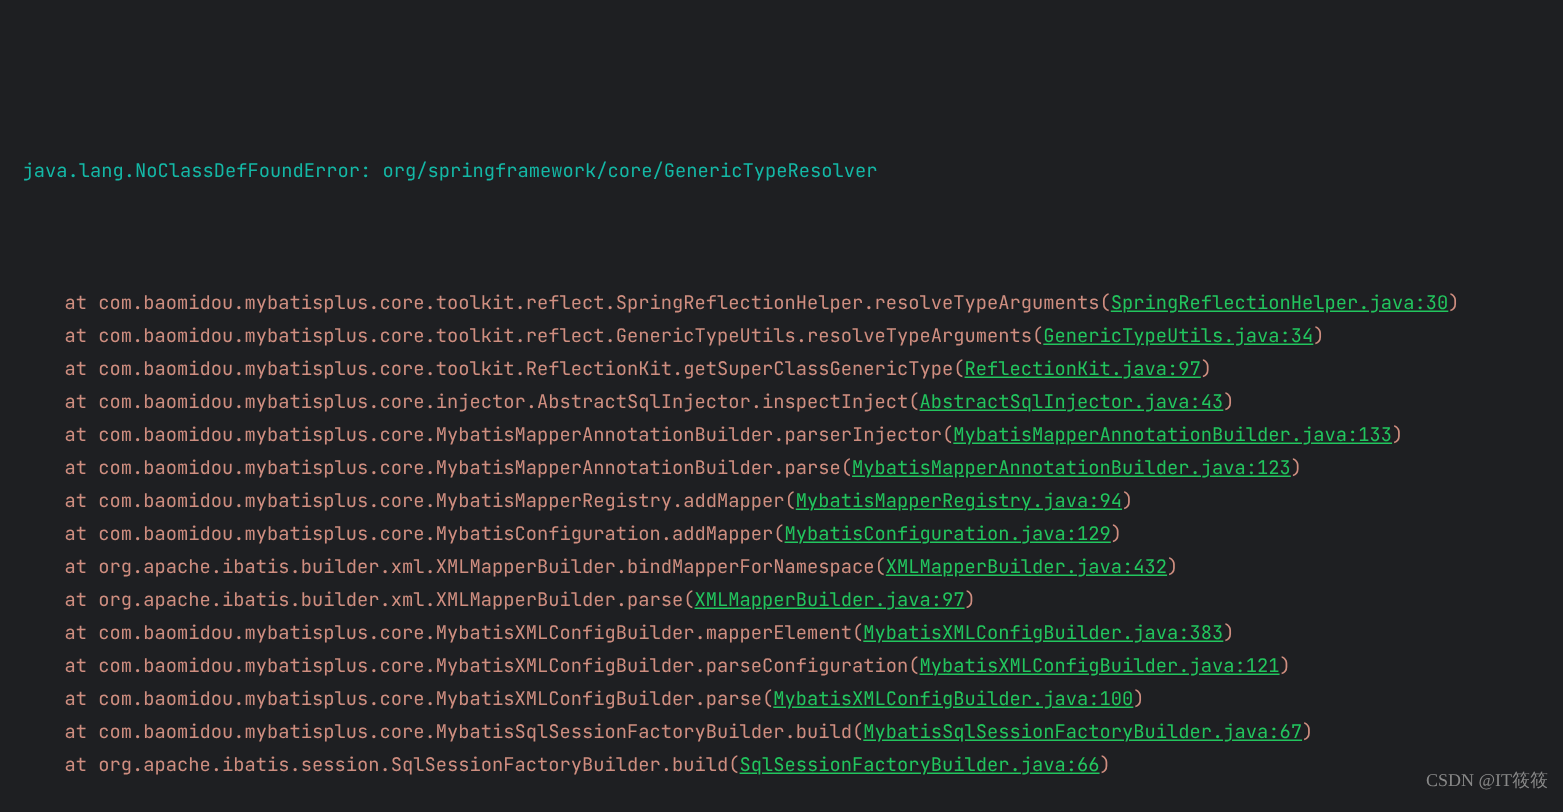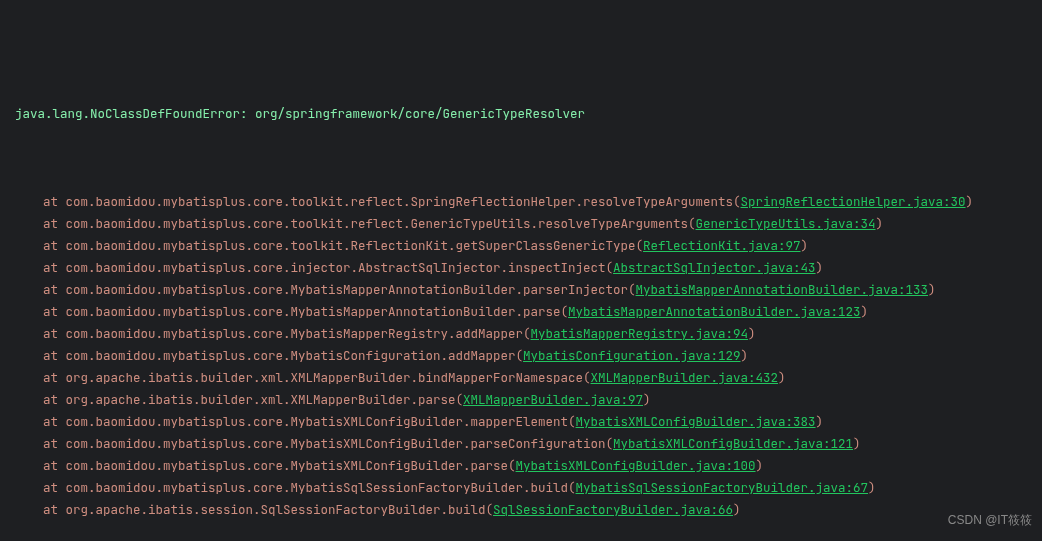--- a/index.html
+++ b/index.html
@@ -10,25 +10,25 @@
       font-size: 12.5px;
       line-height: 22px;
       padding: 15px 0 0 0;
       white-space: pre;
       overflow: hidden;
       width: 1042px;
       height: 541px;
       position: relative;
     }
     .line { padding-left: 15px; }
-    .err { color: #86efac; }
+    .err { color: #14b8a6; }
     .at { color: #cf8e80; padding-left: 28px; }
     .lnk { color: #22c55e; text-decoration: underline; cursor: pointer; }
     .paren { color: #cf8e80; }
-    .wm { position: absolute; right: 10px; bottom: 10px; color: #888; font-size: 12px; font-family: Liberation Sans, sans-serif; margin-left: 34px; }
+    .wm { position: absolute; right: 10px; bottom: 10px; color: #888; font-size: 12px; font-family: Liberation Serif, serif; margin-left: 34px; }
     .blank { height: 22px; }
   </style>
 </head>
 <body>
 
 
 
 <div class="line err">java.lang.NoClassDefFoundError: org/springframework/core/GenericTypeResolver</div>
 <div class="blank"></div>
 <div id="frames"><div class="line"><span class="at">at com.baomidou.mybatisplus.core.toolkit.reflect.SpringReflectionHelper.resolveTypeArguments<span class="paren">(</span><span class="lnk">SpringReflectionHelper.java:30</span><span class="paren">)</span></span></div><div class="line"><span class="at">at com.baomidou.mybatisplus.core.toolkit.reflect.GenericTypeUtils.resolveTypeArguments<span class="paren">(</span><span class="lnk">GenericTypeUtils.java:34</span><span class="paren">)</span></span></div><div class="line"><span class="at">at com.baomidou.mybatisplus.core.toolkit.ReflectionKit.getSuperClassGenericType<span class="paren">(</span><span class="lnk">ReflectionKit.java:97</span><span class="paren">)</span></span></div><div class="line"><span class="at">at com.baomidou.mybatisplus.core.injector.AbstractSqlInjector.inspectInject<span class="paren">(</span><span class="lnk">AbstractSqlInjector.java:43</span><span class="paren">)</span></span></div><div class="line"><span class="at">at com.baomidou.mybatisplus.core.MybatisMapperAnnotationBuilder.parserInjector<span class="paren">(</span><span class="lnk">MybatisMapperAnnotationBuilder.java:133</span><span class="paren">)</span></span></div><div class="line"><span class="at">at com.baomidou.mybatisplus.core.MybatisMapperAnnotationBuilder.parse<span class="paren">(</span><span class="lnk">MybatisMapperAnnotationBuilder.java:123</span><span class="paren">)</span></span></div><div class="line"><span class="at">at com.baomidou.mybatisplus.core.MybatisMapperRegistry.addMapper<span class="paren">(</span><span class="lnk">MybatisMapperRegistry.java:94</span><span class="paren">)</span></span></div><div class="line"><span class="at">at com.baomidou.mybatisplus.core.MybatisConfiguration.addMapper<span class="paren">(</span><span class="lnk">MybatisConfiguration.java:129</span><span class="paren">)</span></span></div><div class="line"><span class="at">at org.apache.ibatis.builder.xml.XMLMapperBuilder.bindMapperForNamespace<span class="paren">(</span><span class="lnk">XMLMapperBuilder.java:432</span><span class="paren">)</span></span></div><div class="line"><span class="at">at org.apache.ibatis.builder.xml.XMLMapperBuilder.parse<span class="paren">(</span><span class="lnk">XMLMapperBuilder.java:97</span><span class="paren">)</span></span></div><div class="line"><span class="at">at com.baomidou.mybatisplus.core.MybatisXMLConfigBuilder.mapperElement<span class="paren">(</span><span class="lnk">MybatisXMLConfigBuilder.java:383</span><span class="paren">)</span></span></div><div class="line"><span class="at">at com.baomidou.mybatisplus.core.MybatisXMLConfigBuilder.parseConfiguration<span class="paren">(</span><span class="lnk">MybatisXMLConfigBuilder.java:121</span><span class="paren">)</span></span></div><div class="line"><span class="at">at com.baomidou.mybatisplus.core.MybatisXMLConfigBuilder.parse<span class="paren">(</span><span class="lnk">MybatisXMLConfigBuilder.java:100</span><span class="paren">)</span></span></div><div class="line"><span class="at">at com.baomidou.mybatisplus.core.MybatisSqlSessionFactoryBuilder.build<span class="paren">(</span><span class="lnk">MybatisSqlSessionFactoryBuilder.java:67</span><span class="paren">)</span></span></div><div class="line"><span class="at">at org.apache.ibatis.session.SqlSessionFactoryBuilder.build<span class="paren">(</span><span class="lnk">SqlSessionFactoryBuilder.java:66</span><span class="paren">)</span></span></div></div>

